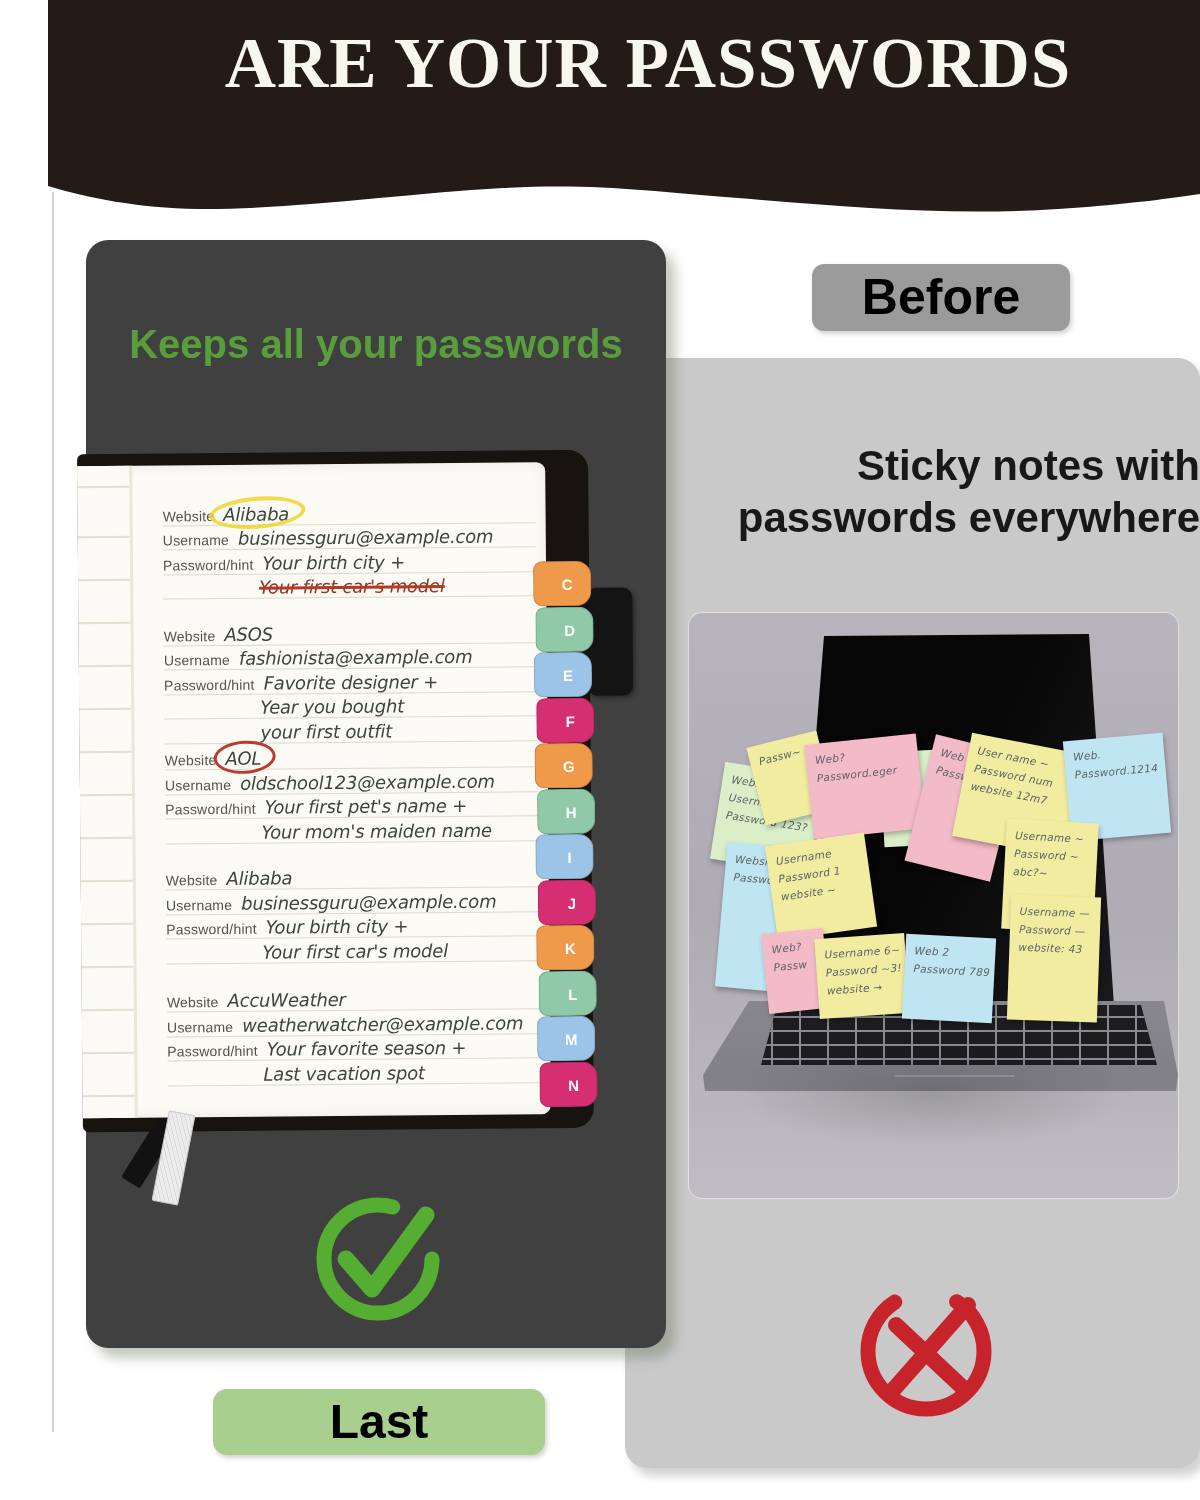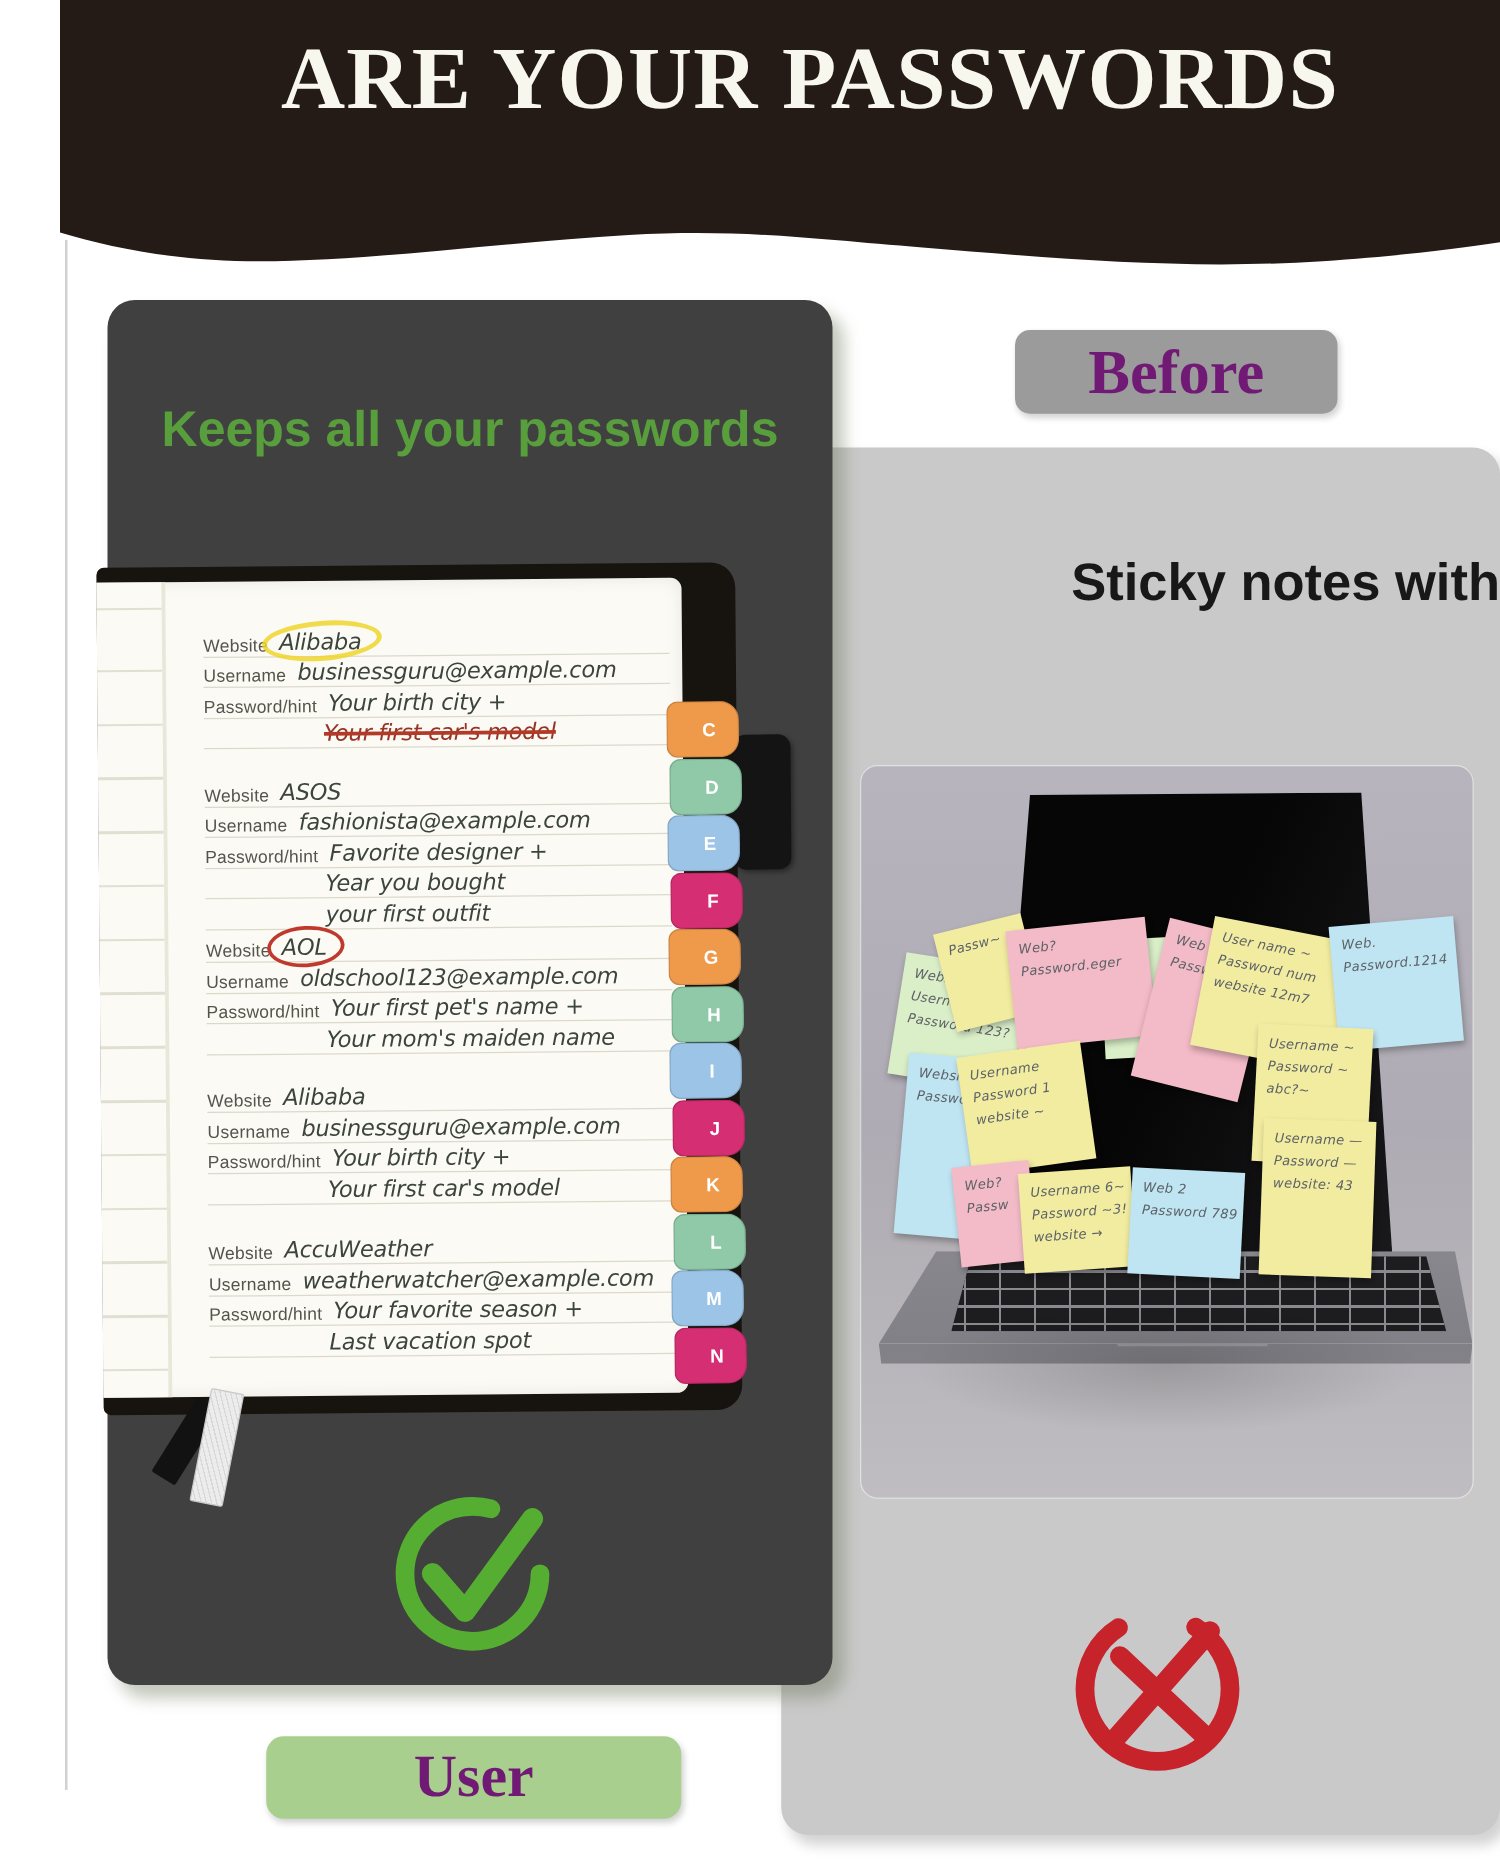--- a/index.html
+++ b/index.html
@@ -22,22 +22,22 @@
     box-shadow:6px 8px 10px rgba(0,0,0,.18);}
   .green-panel{left:38px;top:240px;width:580px;height:1108px;background:#404040;
     box-shadow:9px 10px 12px rgba(100,110,80,.38);}
 
   .green-heading{position:absolute;left:0;top:80px;width:100%;text-align:center;
     font-weight:bold;font-size:40px;line-height:48px;color:#599e3c;}
   .gray-heading{position:absolute;left:0;top:82px;width:100%;text-align:right;
     font-weight:bold;font-size:42px;line-height:52px;color:#181818;}
 
   
-  .badge{position:absolute;text-align:center;color:#701a75;font-weight:bold;
-    box-shadow:2px 3px 5px rgba(0,0,0,.18);font-family:Liberation Serif, serif;}
+  .badge{position:absolute;text-align:center;color:#000000;font-weight:bold;
+    box-shadow:2px 3px 5px rgba(0,0,0,.18);}
   .before-badge{left:764px;top:264px;width:258px;height:67px;border-radius:12px;
     background:#9b9b9b;font-size:50px;line-height:66px;}
   .after-badge{left:165px;top:1389px;width:332px;height:66px;border-radius:14px;
     background:#a9cf8e;font-size:48px;line-height:65px;}
 
   
   .notebook{position:absolute;left:-6px;top:212px;width:511px;height:678px;
     background:#17130f;border-radius:6px 20px 20px 6px;transform:rotate(-0.5deg);}
   .page{position:absolute;left:0;top:12px;width:468px;height:652px;background:#fbfaf4;
     border-radius:0 9px 9px 0;box-shadow:inset 0 0 14px rgba(0,0,0,.08);}
@@ -124,20 +124,21 @@
     <div class="banner-title">
       <div>ARE YOUR PASSWORDS</div>
     </div>
   </div>
 
   <div class="edge-line"></div>
 
   <div class="panel gray-panel">
     <div class="gray-heading">
       <div>Sticky notes with</div>
+      <div>passwords everywhere</div>
     </div>
 
     <div class="photo">
       <div class="screen"></div>
       <div class="deck"></div>
       <div class="deck-edge"></div>
       <div class="kbd"></div>
       <div class="trackpad"></div>
       <div>
           <div class="note" style="left: 193px; top: 138px; width: 55px; height: 95px; background: rgb(218, 238, 200); transform: rotate(-3deg);">
@@ -331,16 +332,16 @@
     <svg class="icon-box" style="left:220px;top:945px" width="144" height="144" viewBox="0 0 144 144">
       <circle cx="72" cy="74" r="54" fill="none" stroke="#55ad31" stroke-width="15" stroke-linecap="round" stroke-dasharray="269 70"></circle>
       <path d="M40 74 L66 104 L120 30" stroke="#55ad31" stroke-width="17" stroke-linecap="round" stroke-linejoin="round" fill="none"></path>
     </svg>
   </div>
 
   <div class="badge before-badge">
     <span>Before</span>
   </div>
   <div class="badge after-badge">
-    <span>User</span>
+    <span>Last</span>
   </div>
 
 </div>
 
 </body></html>

